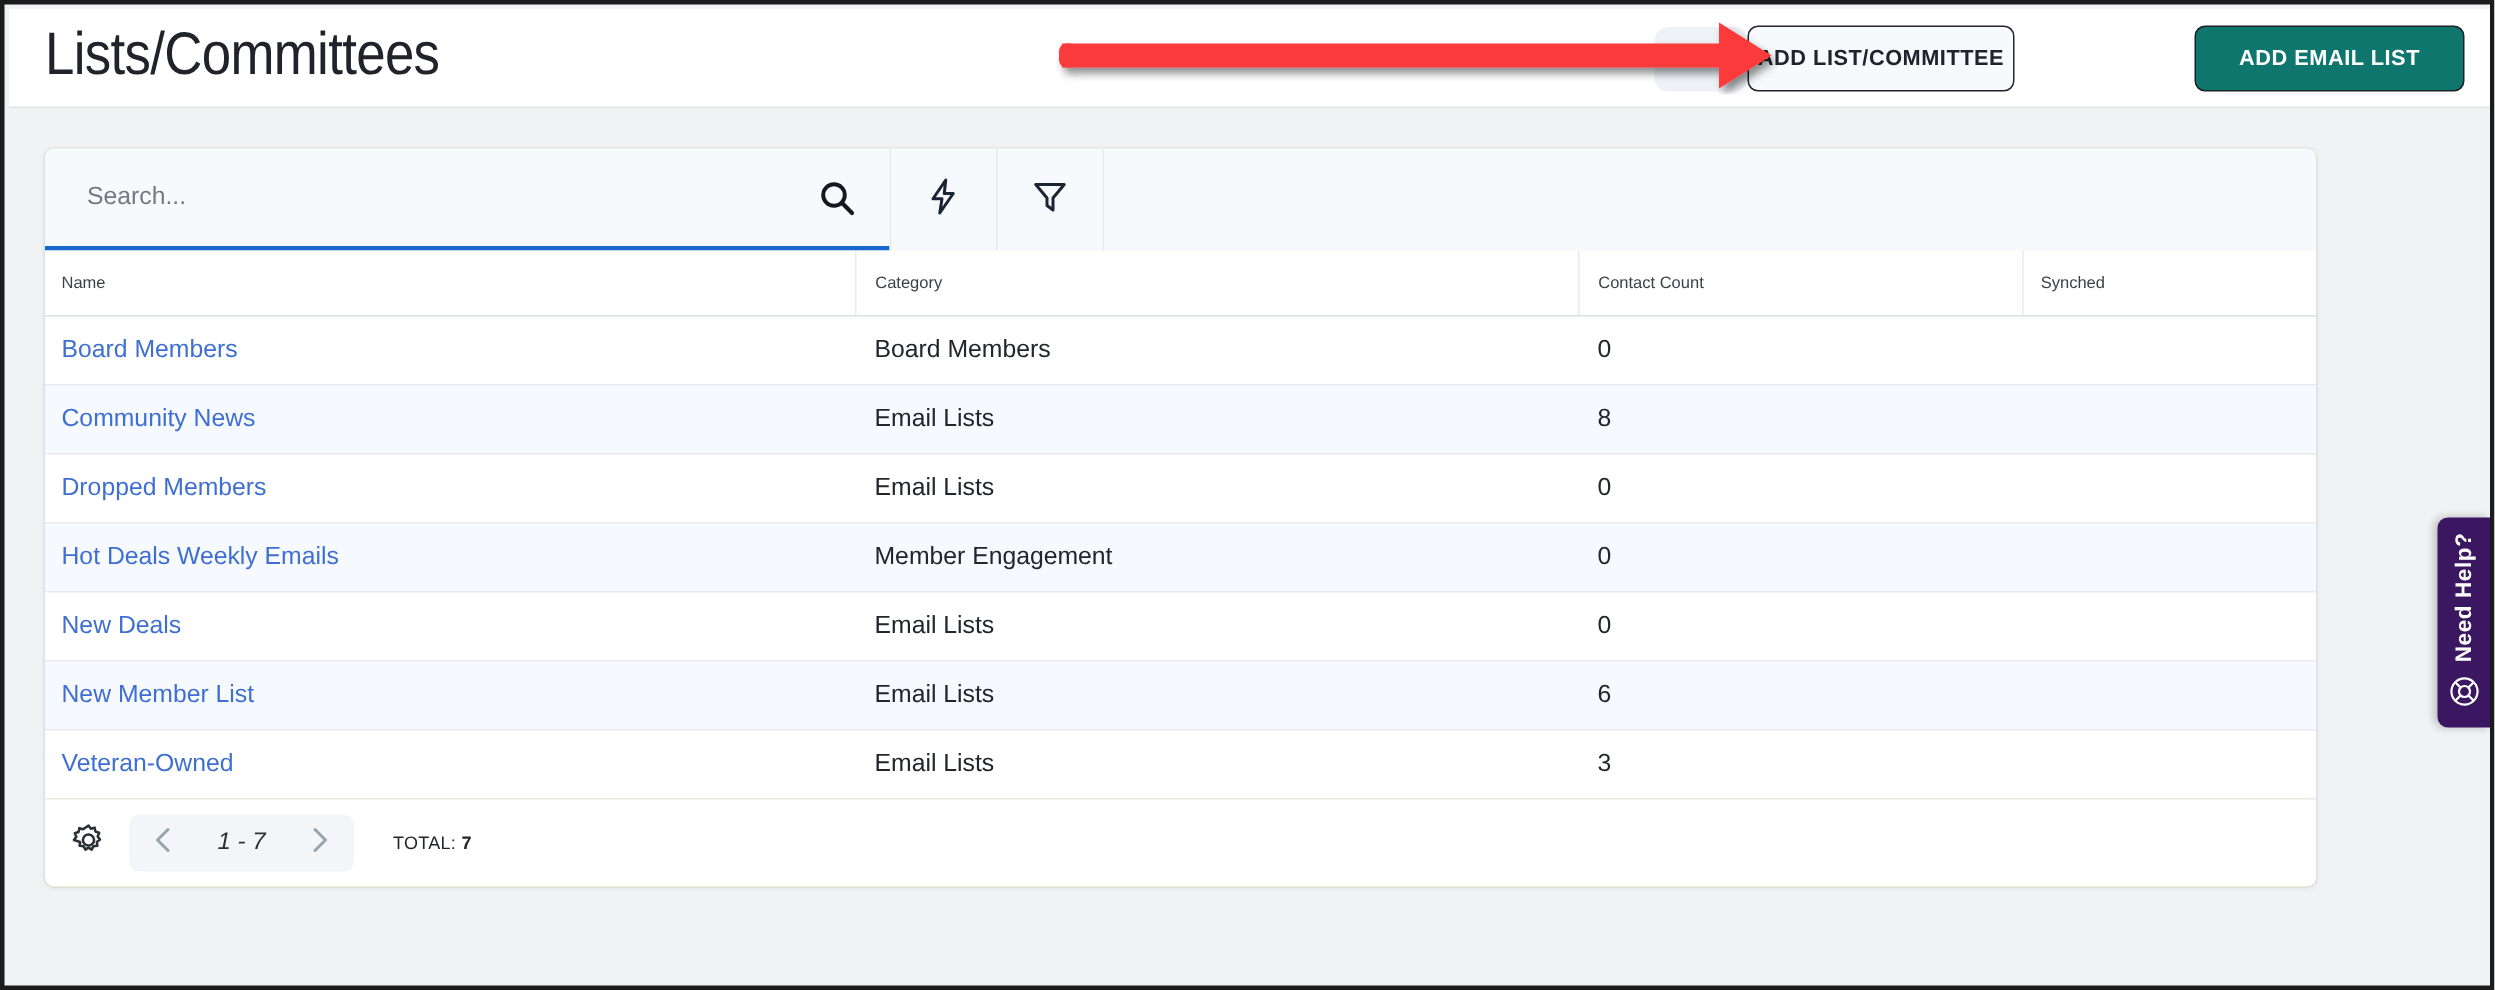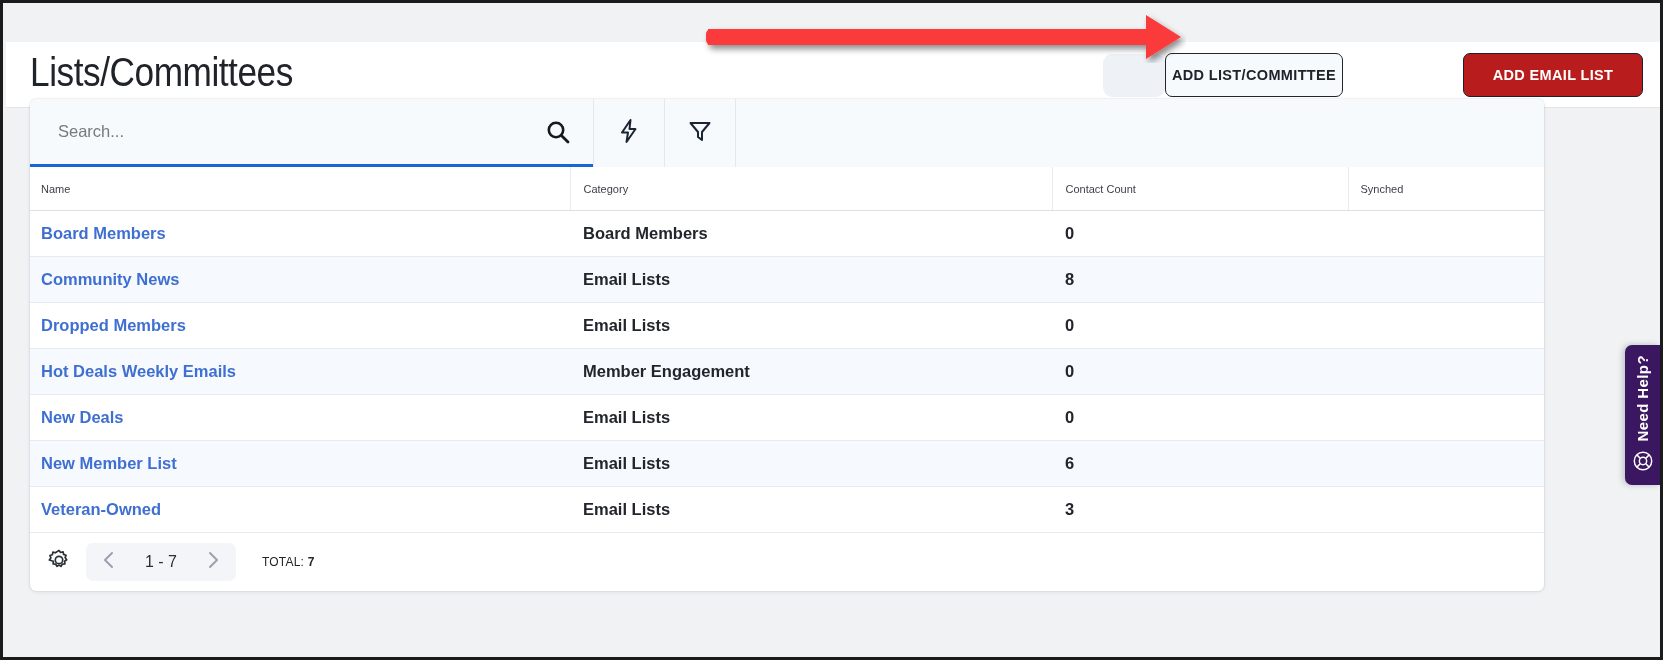--- a/index.html
+++ b/index.html
@@ -23,21 +23,20 @@
 
   
   .pageheader {
     position: absolute;
     left: 3px; top: 3px;
     width: 1657px;
     height: 66px;
     background: #ffffff;
     border-bottom: 1px solid #e2e4e8;
     box-sizing: border-box;
-    margin-top: 36px;
   }
   .page-title {
     position: absolute;
     left: 24px;
     top: 8px;
     font-size: 40px;
     font-weight: 300;
     color: #20232a;
     letter-spacing: -0.5px;
     font-family: "Liberation Sans", sans-serif;
@@ -64,21 +63,21 @@
   .btn-outline {
     right: 320px;
     width: 178px;
     background: #f7fafd;
     border: 1.5px solid #22252c;
     color: #20232a;
   }
   .btn-dark {
     right: 20px;
     width: 180px;
-    background: #b91c1c;
+    background: #0f766e;
     border: 1.5px solid #1c2027;
     color: #ffffff;
   }
 
   
   .btn-halo {
     position: absolute;
     right: 498px;
     top: 12px;
     width: 62px;
@@ -180,21 +179,20 @@
     border-right: 1px solid #e7eaee;
     box-sizing: border-box;
   }
   table.grid th:last-child { border-right: 0; }
   table.grid td {
     font-size: 16.5px;
     color: #22252c;
     padding: 13px 0 13px 0;
     border-bottom: 1px solid #e7eaee;
     box-sizing: border-box;
-    font-weight: bold;
   }
   tr.row-alt td { background: #f6f9fe; }
   .cell-name   { padding-left: 11px !important; width: 540px; }
   .cell-cat    { padding-left: 13px !important; width: 482px; }
   .cell-count  { padding-left: 13px !important; width: 296px; }
   .cell-sync   { padding-left: 12px !important; }
   th.cell-name  { padding-left: 11px !important; }
   th.cell-cat   { padding-left: 13px !important; }
   th.cell-count { padding-left: 13px !important; }
   th.cell-sync  { padding-left: 12px !important; }
@@ -220,20 +218,21 @@
     cursor: pointer;
   }
   .pager {
     display: flex;
     align-items: center;
     background: #f3f5f9;
     border-radius: 7px;
     height: 38px;
     margin-left: 10px;
     padding: 0 4px;
+    font-style: italic;
   }
   .pager-arrow {
     width: 38px; height: 38px;
     display: flex; align-items: center; justify-content: center;
     cursor: pointer;
   }
   .pager-range {
     min-width: 66px;
     text-align: center;
     font-size: 16px;

